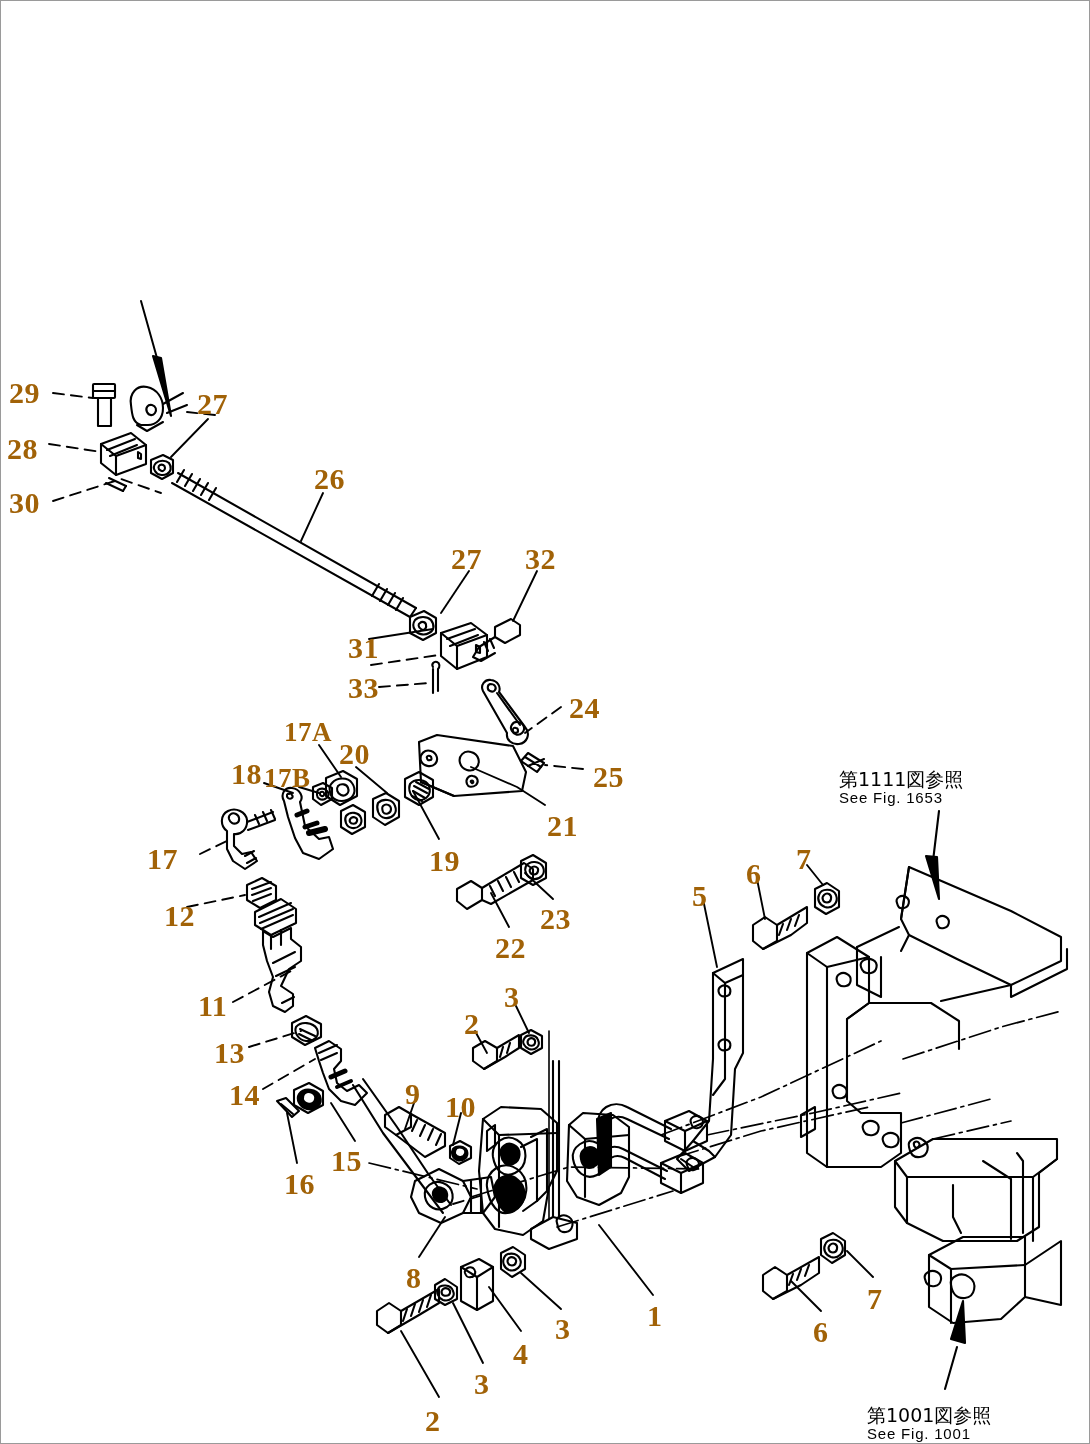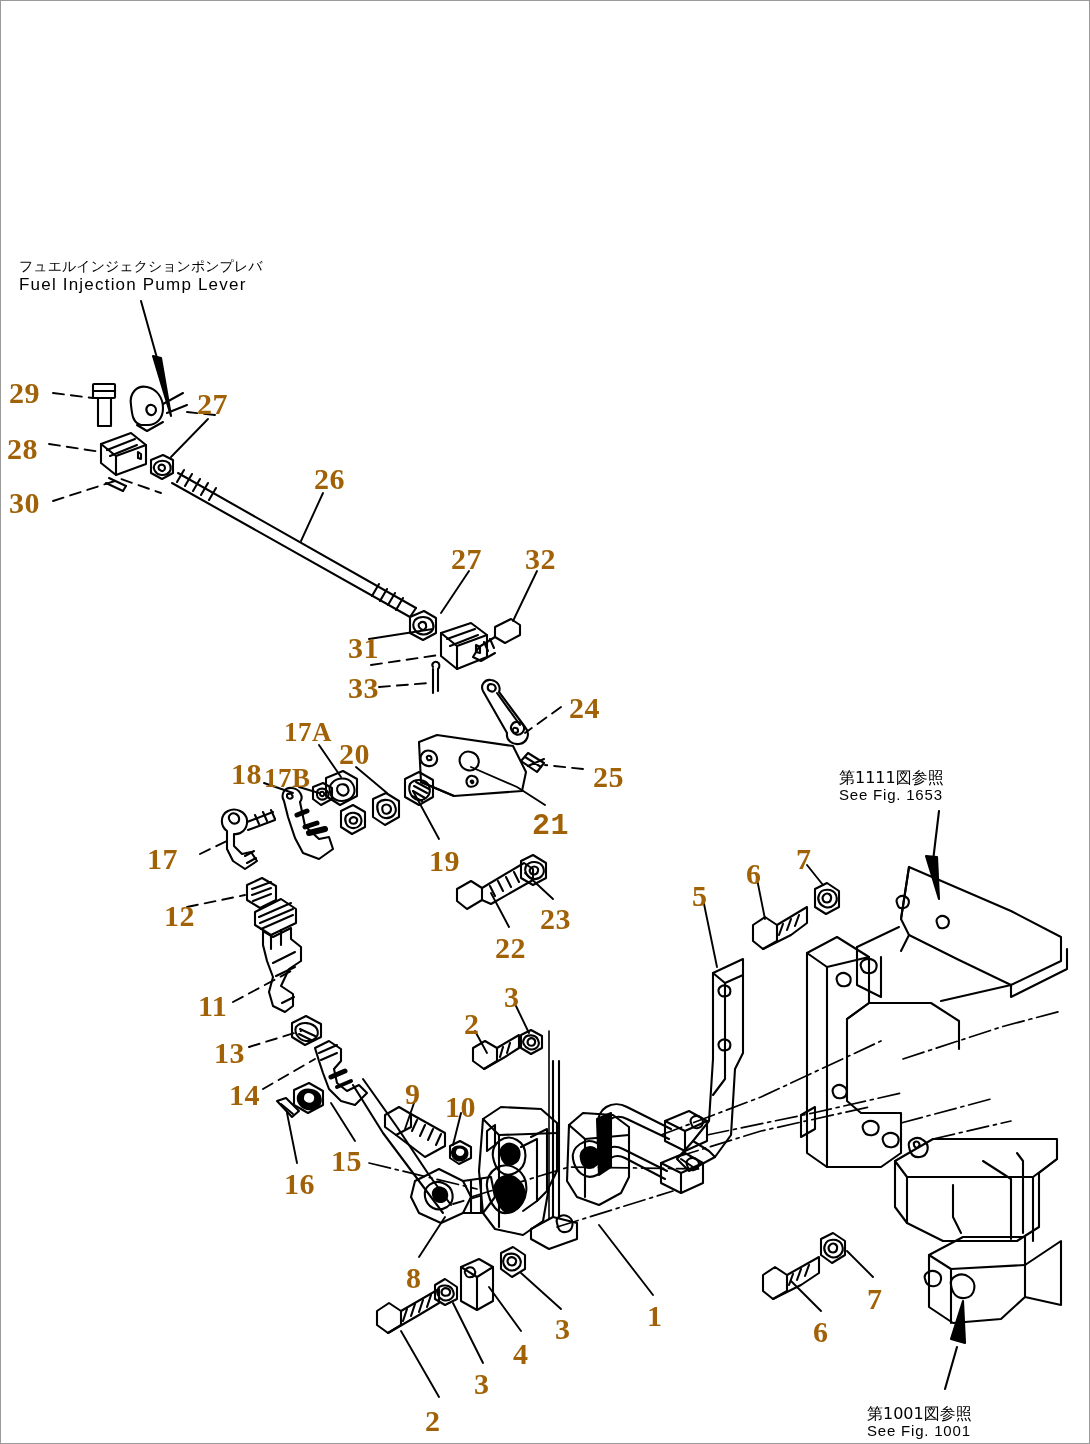--- a/index.html
+++ b/index.html
@@ -49,21 +49,21 @@
     font-size: 14px;
     letter-spacing: 0px;
     display: block;
   }
   .note-en {
     font-family: "Liberation Sans", sans-serif;
     font-size: 17px;
     letter-spacing: 1.2px;
     display: block;
   }
-  .note-small .note-jp { font-size: 16px; }
+  .note-small .note-jp { font-size: 19px; }
   .note-small .note-en { font-size: 15px; letter-spacing: 0.8px; }
 </style>
 </head>
 <body>
 
 <div id="page">
 
   <svg id="artboard" viewBox="0 0 1090 1444" xmlns="http://www.w3.org/2000/svg">
     <g fill="none" stroke="#000" stroke-width="2.1" stroke-linecap="round" stroke-linejoin="round">
 
@@ -533,24 +533,20 @@
         <path d="M556 1226 L672 1190"></path>
         <path d="M706 1134 L812 1112 L900 1092"></path>
         <path d="M902 1058 L1000 1026 L1060 1010"></path>
         <path d="M900 1122 L990 1098"></path>
         <path d="M932 1138 L1010 1120"></path>
       </g>
 
     </g>
   </svg>
 
-  <div class="noteblock" style="left:18px; top:258px;">
-    <span class="note-jp">フュエルインジェクションポンプレバ</span>
-    <span class="note-en">Fuel Injection Pump Lever</span>
-  </div>
 
   <div class="noteblock note-small" style="left:838px; top:768px;">
     <span class="note-jp">第1111図参照</span>
     <span class="note-en">See Fig. 1653</span>
   </div>
 
   <div class="noteblock note-small" style="left:866px; top:1404px;">
     <span class="note-jp">第1001図参照</span>
     <span class="note-en">See Fig. 1001</span>
   </div>
@@ -560,21 +556,21 @@
       <div class="callout" style="left: 6px; top: 433px;">28</div>
       <div class="callout" style="left: 8px; top: 487px;">30</div>
       <div class="callout" style="left: 196px; top: 388px;">27</div>
       <div class="callout" style="left: 313px; top: 463px;">26</div>
       <div class="callout" style="left: 450px; top: 543px;">27</div>
       <div class="callout" style="left: 524px; top: 543px;">32</div>
       <div class="callout" style="left: 347px; top: 632px;">31</div>
       <div class="callout" style="left: 347px; top: 672px;">33</div>
       <div class="callout" style="left: 568px; top: 692px;">24</div>
       <div class="callout" style="left: 592px; top: 761px;">25</div>
-      <div class="callout" style="left: 531px; top: 810px; font-family: Liberation Mono, monospace;">21</div>
+      <div class="callout" style="left: 546px; top: 810px;">21</div>
       <div class="callout sub" style="left: 283px; top: 718px; text-align: center;">17A</div>
       <div class="callout sub" style="left: 263px; top: 764px;">17B</div>
       <div class="callout" style="left: 338px; top: 738px;">20</div>
       <div class="callout" style="left: 230px; top: 758px;">18</div>
       <div class="callout" style="left: 428px; top: 845px;">19</div>
       <div class="callout" style="left: 146px; top: 843px;">17</div>
       <div class="callout" style="left: 539px; top: 903px;">23</div>
       <div class="callout" style="left: 494px; top: 932px;">22</div>
       <div class="callout" style="left: 163px; top: 900px;">12</div>
       <div class="callout" style="left: 197px; top: 990px;">11</div>

